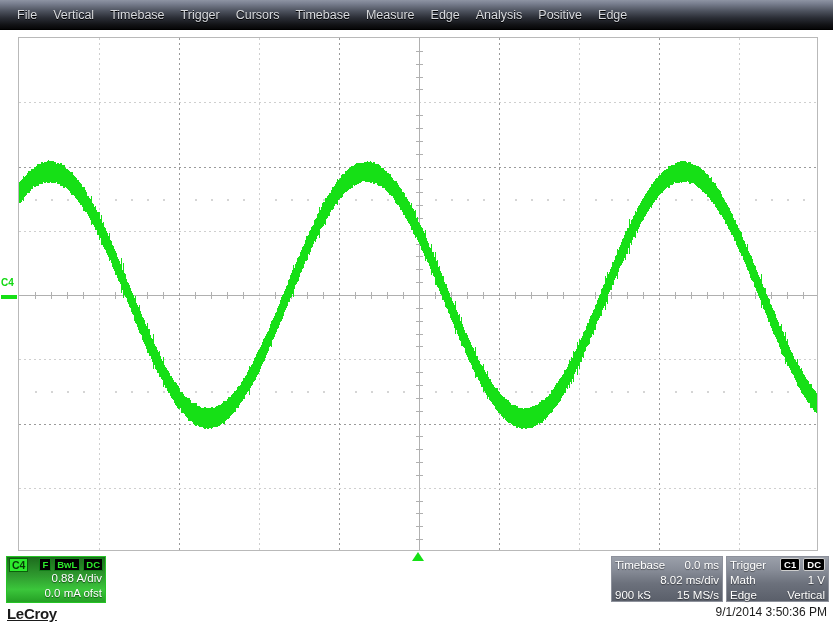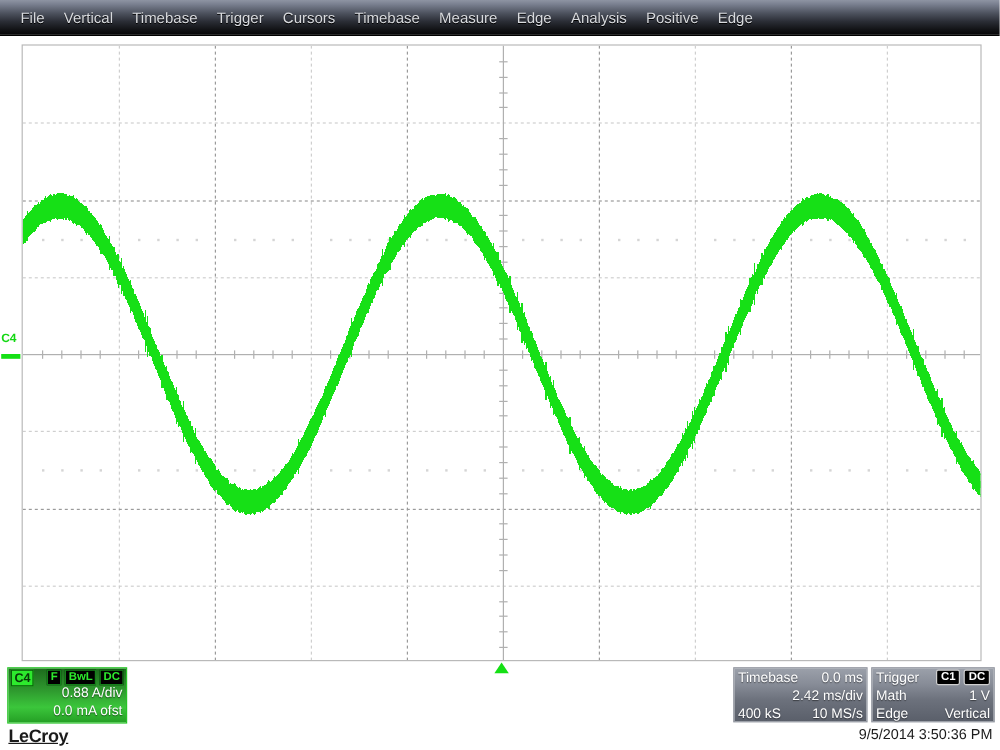--- a/index.html
+++ b/index.html
@@ -416,25 +416,25 @@
 
   <div id="logo">LeCroy</div>
 
   <div class="desc-box" id="tb-box">
     <div class="bx-row head">
       <span>Timebase</span>
       <span>0.0 ms</span>
     </div>
     <div class="bx-row">
       <span style="flex:1"></span>
-      <span>2.42 ms/div</span>
+      <span>8.02 ms/div</span>
     </div>
     <div class="bx-row">
-      <span>400 kS</span>
-      <span>10 MS/s</span>
+      <span>900 kS</span>
+      <span>15 MS/s</span>
     </div>
   </div>
 
   <div class="desc-box" id="trig-box">
     <div class="bx-row head">
       <span>Trigger</span>
       <span style="display:flex;align-items:center">
         <span class="darktag">C1</span>
         <span class="darktag">DC</span>
       </span>
@@ -442,14 +442,14 @@
     <div class="bx-row">
       <span>Math</span>
       <span>1 V</span>
     </div>
     <div class="bx-row">
       <span>Edge</span>
       <span>Vertical</span>
     </div>
   </div>
 
-  <div id="timestamp">9/5/2014 3:50:36 PM</div>
+  <div id="timestamp">9/1/2014 3:50:36 PM</div>
 </div>
 
 </body></html>

